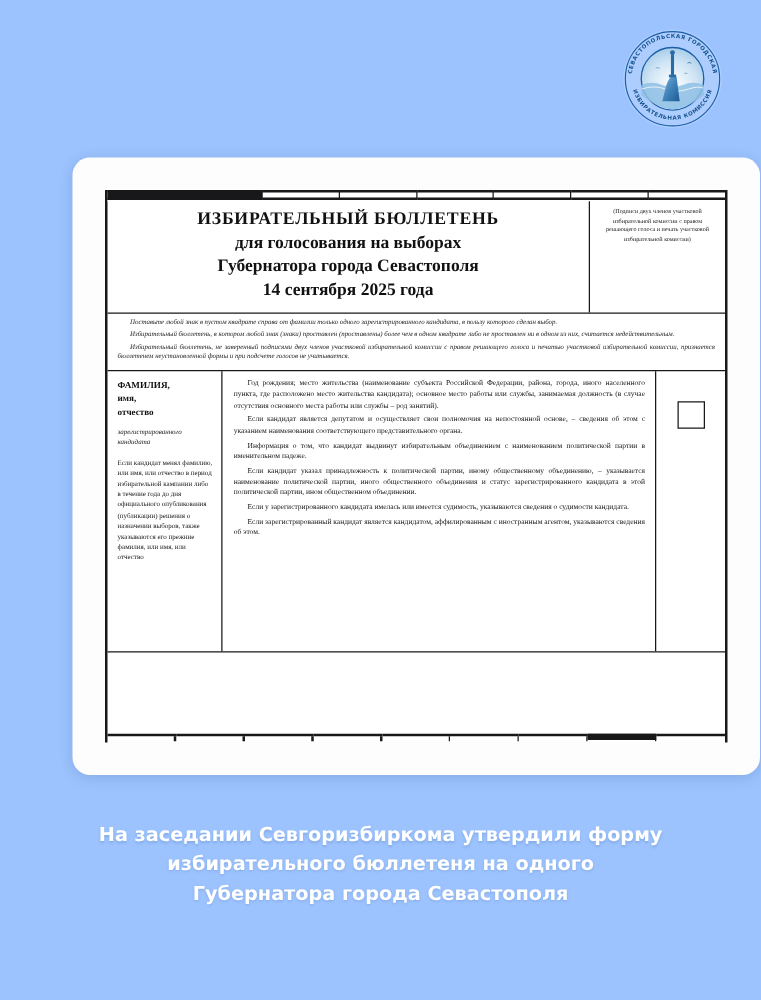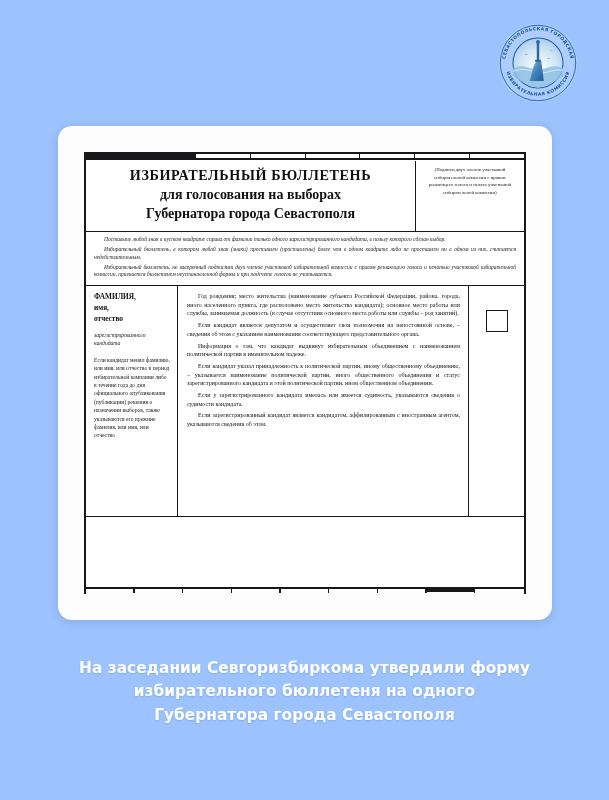--- a/index.html
+++ b/index.html
@@ -23,21 +23,21 @@
     width: 82px;
     height: 82px;
   }
   .emblem-wrap svg { display: block; }
 
   
   .card {
     position: absolute;
     left: 58px;
     top: 126px;
-    width: 494px;
+    width: 550px;
     height: 494px;
     background: #fdfdfd;
     border-radius: 14px;
     box-shadow: 0 2px 10px rgba(40,70,120,0.18);
   }
 
   
   .ballot {
     position: absolute;
     left: 26px;
@@ -283,20 +283,21 @@
       <div class="mark-cell"></div>
       <div class="mark-cell"></div>
     </div>
 
     <div class="head-band">
       <div class="title-box">
         <div class="t-main">ИЗБИРАТЕЛЬНЫЙ БЮЛЛЕТЕНЬ</div>
         <div class="t-sub">
           <div>для голосования на выборах</div>
           <div>Губернатора города Севастополя</div>
+          <div>14 сентября 2025 года</div>
         </div>
       </div>
       <div class="sign-box">(Подписи двух членов участковой избирательной комиссии с правом решающего голоса и печать участковой избирательной комиссии)</div>
     </div>
 
     <div class="instr">
       <p>Поставьте любой знак в пустом квадрате справа от фамилии только одного зарегистрированного кандидата, в пользу которого сделан выбор.</p>
       <p>Избирательный бюллетень, в котором любой знак (знаки) проставлен (проставлены) более чем в одном квадрате либо не проставлен ни в одном из них, считается недействительным.</p>
       <p>Избирательный бюллетень, не заверенный подписями двух членов участковой избирательной комиссии с правом решающего голоса и печатью участковой избирательной комиссии, признается бюллетенем неустановленной формы и при подсчете голосов не учитывается.</p>
     </div>

